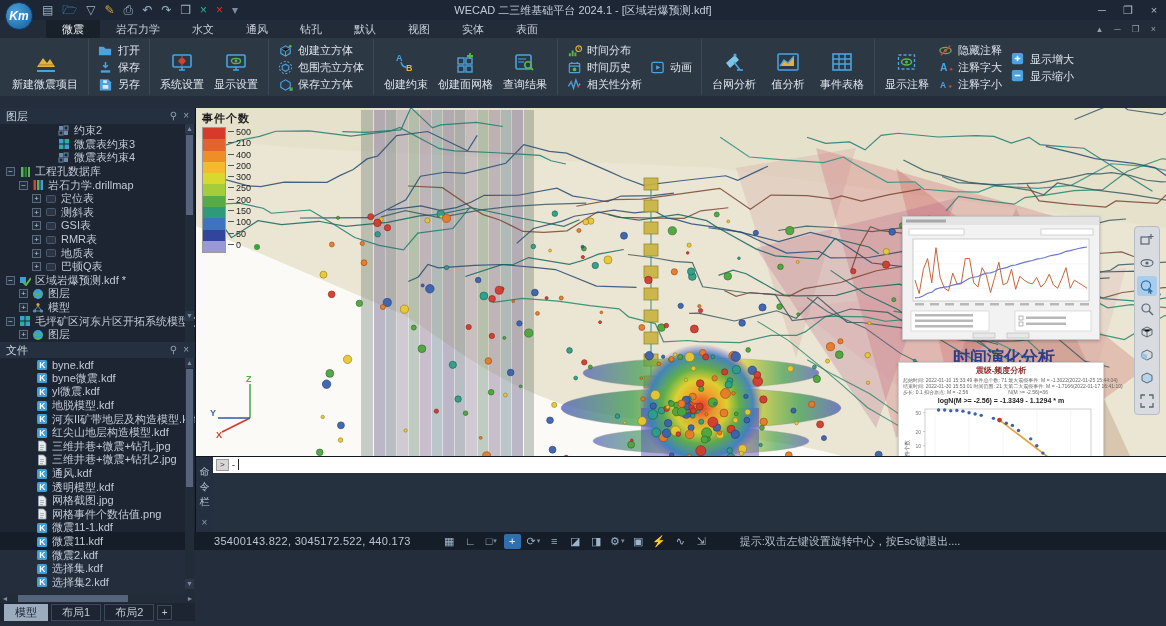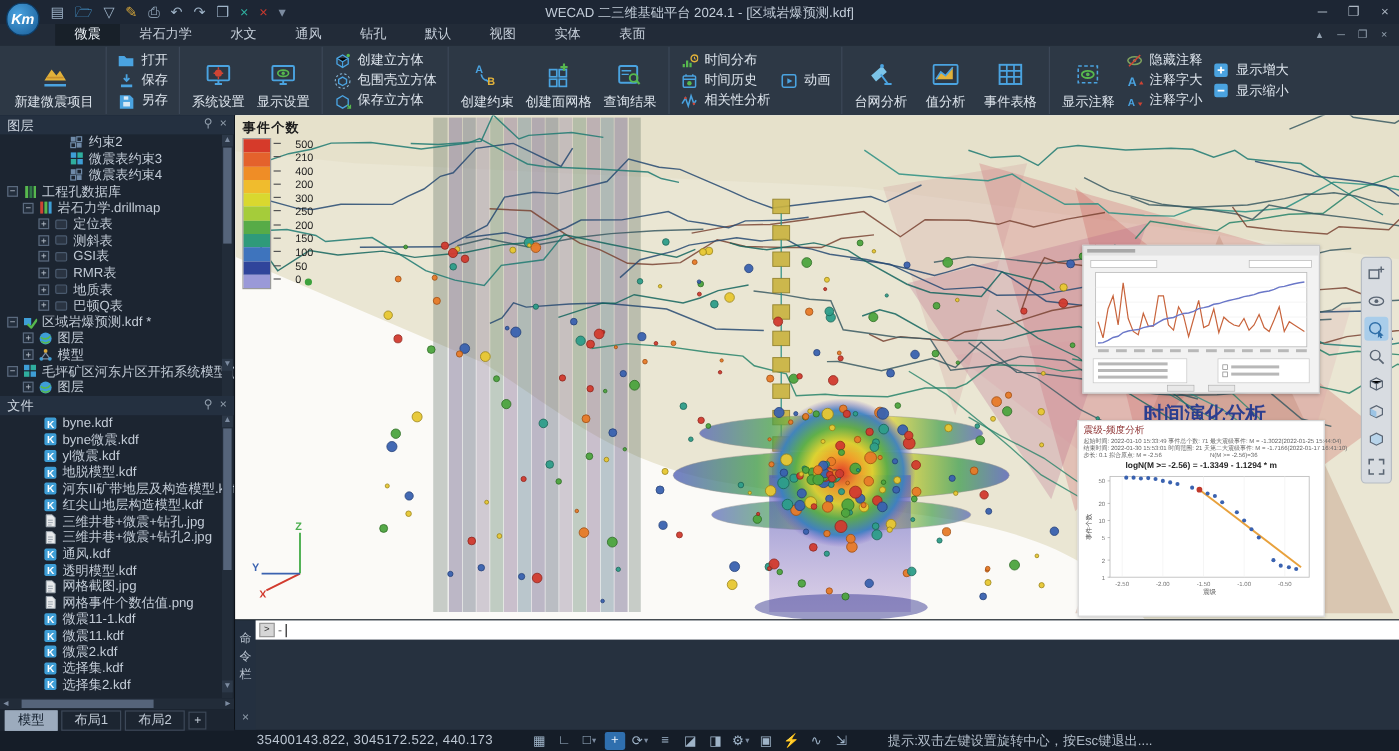--- a/index.html
+++ b/index.html
@@ -26,21 +26,21 @@
   .rgroup{display:flex;align-items:stretch;gap:4px;padding:1px 7px;}
   .rgroup + .rgroup{border-left:1px solid #3c4858;}
   .rcol{display:flex;}
   .rcol.big{gap:4px;}
   .rcol.stack{flex-direction:column;justify-content:center;gap:1px;}
   .bigbtn{display:flex;flex-direction:column;align-items:center;justify-content:flex-end;gap:2px;
           min-width:50px;padding:2px 3px;font-size:11px;color:#dde4ec;cursor:default;}
   .bigbtn svg{display:block;}
   .smallbtn{display:flex;align-items:center;gap:5px;font-size:11px;color:#dde4ec;line-height:16px;padding:0 2px;}
   
-  .main{display:flex;height:512px;}
+  .main{display:flex;height:424px;margin-top:12px;}
   .sidebar{width:196px;background:#1c2531;display:flex;flex-direction:column;border-right:1px solid #0d1219;}
   .panel-h{height:16px;background:#243040;color:#cdd5df;font-size:11px;display:flex;align-items:center;padding:0 6px;gap:6px;flex:none;}
   .panel-h .sp{flex:1;}
   .panel-h .ph-ic{color:#93a0ae;font-size:10px;line-height:16px;}
   .tree{position:relative;overflow:hidden;font-size:11px;color:#c2cbd6;flex:none;}
   #layerTree{height:218px;} #fileList{height:236px;}
   .trow{display:flex;align-items:center;height:13.6px;gap:4px;white-space:nowrap;}
   .trow .exp{width:9px;height:9px;border:1px solid #5a6a7e;color:#c2cbd6;font-size:8px;line-height:7px;text-align:center;flex:none;background:#232e3c;}
   .trow .noexp{width:9px;flex:none;}
   .ticon{width:12px;height:12px;flex:none;display:flex;align-items:center;justify-content:center;}
@@ -57,29 +57,29 @@
   
   .viewport{flex:1;display:flex;flex-direction:column;min-width:0;}
   .scenewrap{position:relative;height:420px;background:#f6f5f0;overflow:hidden;}
   .scenewrap > svg.scene{position:absolute;left:0;top:0;}
   .legend{position:absolute;left:6px;top:3px;color:#1c1c1c;}
   .legend .ltitle{font-size:11px;font-weight:bold;margin-bottom:1px;letter-spacing:1px;}
   .lrow{display:flex;}
   .lcells{display:flex;flex-direction:column;border:1px solid #9a9a9a;}
   .lcell{width:22px;height:11.3px;}
   .lticks{display:flex;flex-direction:column;margin-left:2px;}
-  .ltick{height:11.3px;font-size:9px;line-height:11px;display:flex;align-items:flex-start;gap:12px;color:#222;}
+  .ltick{height:11.3px;font-size:9px;line-height:11px;display:flex;align-items:flex-start;gap:2px;color:#222;}
   .ltick i{display:block;width:6px;height:1px;background:#555;margin-top:4px;}
   .lmark{position:absolute;left:52px;top:133px;width:6px;height:6px;border-radius:50%;background:#3da23d;}
   .triad{position:absolute;left:14px;bottom:18px;}
   
   .timecard{position:absolute;left:706px;top:108px;width:198px;height:124px;background:#f2f2f2;border:1px solid #c9c9c9;box-shadow:0 1px 3px rgba(0,0,0,.25);}
   .timecap{position:absolute;left:678px;top:238px;width:260px;text-align:center;font-size:17px;font-weight:bold;color:#2c3e8f;}
   .freqcard{position:absolute;left:702px;top:254px;width:206px;height:164px;background:#fff;border:1px solid #d4d4d4;box-shadow:0 1px 3px rgba(0,0,0,.25);padding:2px 4px;}
-  .fq-title{font-size:8px;font-weight:normal;color:#8c2f2f;}
+  .fq-title{text-align:center;font-size:8px;font-weight:bold;color:#8c2f2f;}
   .fq-meta{display:flex;justify-content:space-between;font-size:5px;color:#666;line-height:6px;margin-top:1px;}
   .fq-meta div{white-space:nowrap;}
   .fq-formula{text-align:center;font-size:7px;font-weight:bold;color:#222;margin:2px 0 1px;}
   
   .navtools{position:absolute;right:6px;top:118px;width:26px;background:#d8dce1;border:1px solid #b6bcc4;border-radius:4px;padding:3px 0;display:flex;flex-direction:column;align-items:center;gap:3px;}
   .navbtn{width:20px;height:20px;display:flex;align-items:center;justify-content:center;border-radius:3px;}
   .navbtn.active{background:#a9cdea;}
   
   .console{height:92px;display:flex;background:#26313f;border-top:1px solid #121820;}
   .ctab{width:17px;background:#243040;display:flex;flex-direction:column;align-items:center;padding-top:8px;gap:1px;color:#b9c3cf;font-size:10px;flex:none;}

